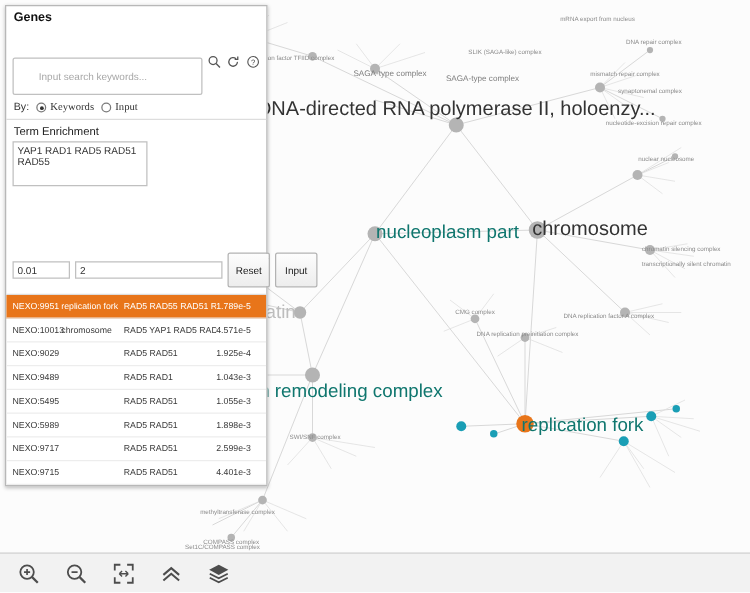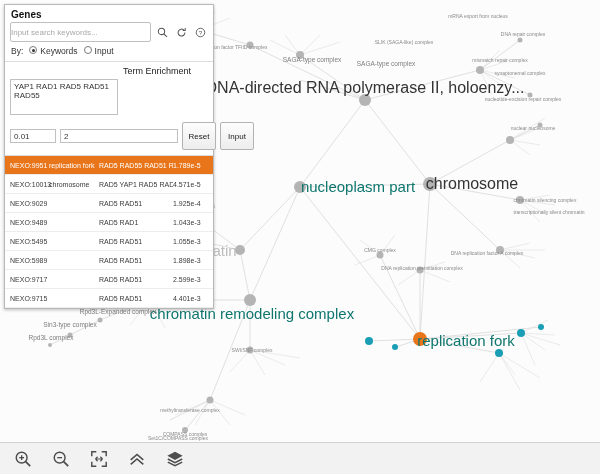--- a/index.html
+++ b/index.html
@@ -73,50 +73,52 @@
     color: #111;
   }
   .search-row {
     display: flex;
     align-items: center;
     padding: 0 5px 4px 5px;
     gap: 4px;
   }
   #search-input {
     flex: 1;
-    height: 20px;
+    height: 30px;
     border: 1px solid #c0c0c0;
     border-radius: 2px;
     font-size: 8px;
-    padding: 0 0;
+    padding: 0 20px;
     color: #333;
     background: #fff;
     box-sizing: border-box;
     font-family: "Liberation Sans", sans-serif;
+    margin-top: 24px;
   }
   #search-input::placeholder { color: #a8a8a8; }
   .icon-btn {
     width: 15px; height: 15px;
     display: flex; align-items: center; justify-content: center;
     cursor: pointer;
     color: #555;
   }
   .radio-row {
     display: flex;
     align-items: center;
     padding: 0 6px 5px 6px;
     font-size: 8.5px;
     gap: 6px;
     color: #333;
   }
   .radio-opt {
     display: flex;
-    align-items: flex-start;
+    align-items: flex-end;
     gap: 3px;
     cursor: pointer;
+    font-family: Liberation Serif, serif;
   }
   .radio {
     width: 8px; height: 8px;
     border: 1px solid #7a7a7a;
     border-radius: 50%;
     background: #fff;
     position: relative;
     box-sizing: border-box;
   }
   .radio.checked::after {
@@ -126,43 +128,43 @@
     width: 3px; height: 3px;
     border-radius: 50%;
     background: #333;
   }
   .panel-sep {
     height: 1px;
     background: #ddd;
     margin: 0;
   }
   .section-title {
-    padding: 4px 22px 3px 6px;
+    padding: 4px 6px 3px 6px;
     font-size: 9px;
     color: #222;
-    text-align: right;
   }
   #term-box {
     margin: 0 5px 5px 5px;
     height: 36px;
     border: 1px solid #c0c0c0;
     background: #fff;
     font-size: 8px;
     color: #333;
     padding: 2px 3px;
     box-sizing: border-box;
     resize: none;
     overflow: hidden;
     font-family: "Liberation Sans", sans-serif;
   }
   .controls-row {
     display: flex;
     align-items: center;
     padding: 0 5px 5px 5px;
     gap: 4px;
+    margin-top: 46px;
   }
   .ctl-input {
     height: 14px;
     border: 1px solid #c0c0c0;
     font-size: 8px;
     padding: 0 3px;
     color: #333;
     background: #fff;
     box-sizing: border-box;
     font-family: "Liberation Sans", sans-serif;

